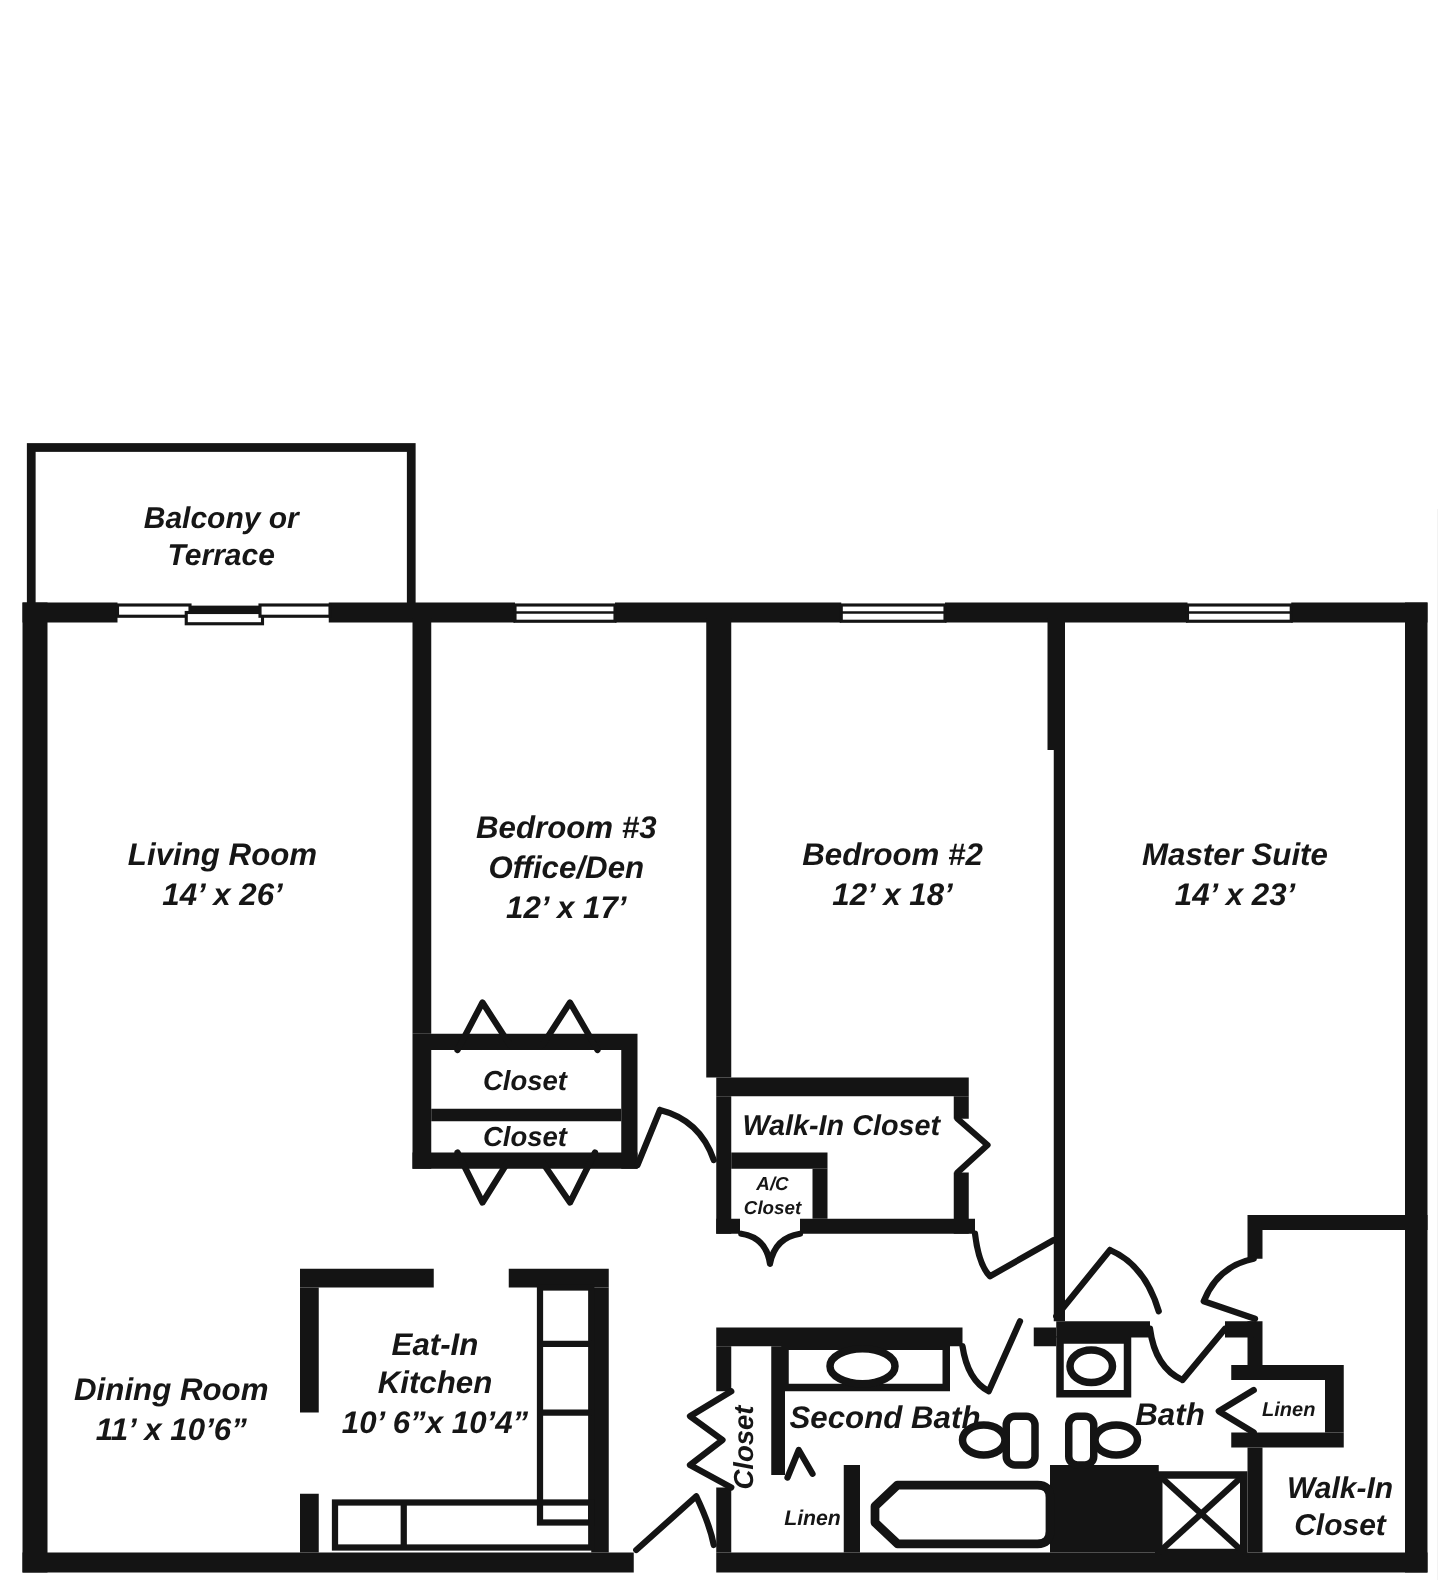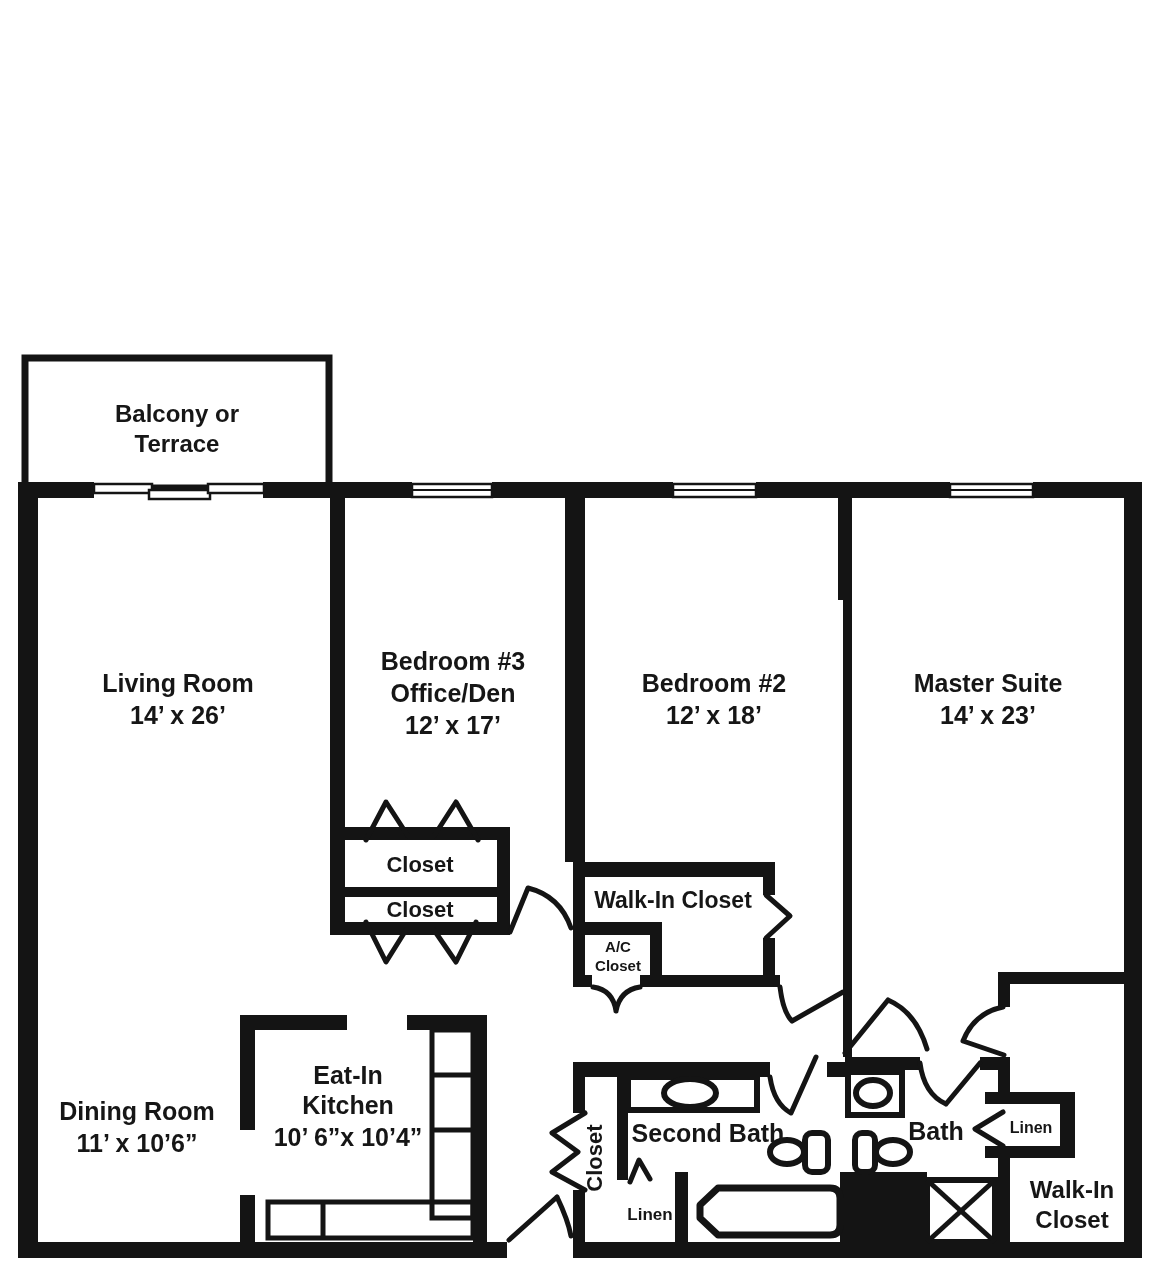--- a/index.html
+++ b/index.html
@@ -1,19 +1,19 @@
 <!DOCTYPE html>
 <html style="--wall: #141414; --bg: #ffffff; --txt: #161616;"><head>
 <meta charset="utf-8">
 <style>
   :root { --wall:#141414; --bg:#ffffff; --txt:#161616; }
   html,body { margin:0; padding:0; background:#e9e9e9; }
   .page {
     width:1150px; height:1264px; background:var(--bg); position:relative;
-    font-family:"Liberation Sans", sans-serif; margin:0 auto; overflow:hidden;
+    font-family:"Liberation Sans", sans-serif; margin:0 auto; overflow:hidden;font-style:italic;
   }
   svg { display:block; }
   .wall   { fill:var(--wall); stroke:none; }
   .oline  { fill:none; stroke:var(--wall); stroke-width:7; }
   .win    { fill:#ffffff; stroke:var(--wall); stroke-width:2.5; }
   .winln  { stroke:var(--wall); stroke-width:2; }
   .door   { fill:none; stroke:var(--wall); stroke-width:5; stroke-linejoin:round; stroke-linecap:round; }
   .fix    { fill:#ffffff; stroke:var(--wall); stroke-width:6; }
   .fix7   { fill:#ffffff; stroke:var(--wall); stroke-width:7; stroke-linejoin:round; }
   .cnt    { fill:none; stroke:var(--wall); stroke-width:5; }

